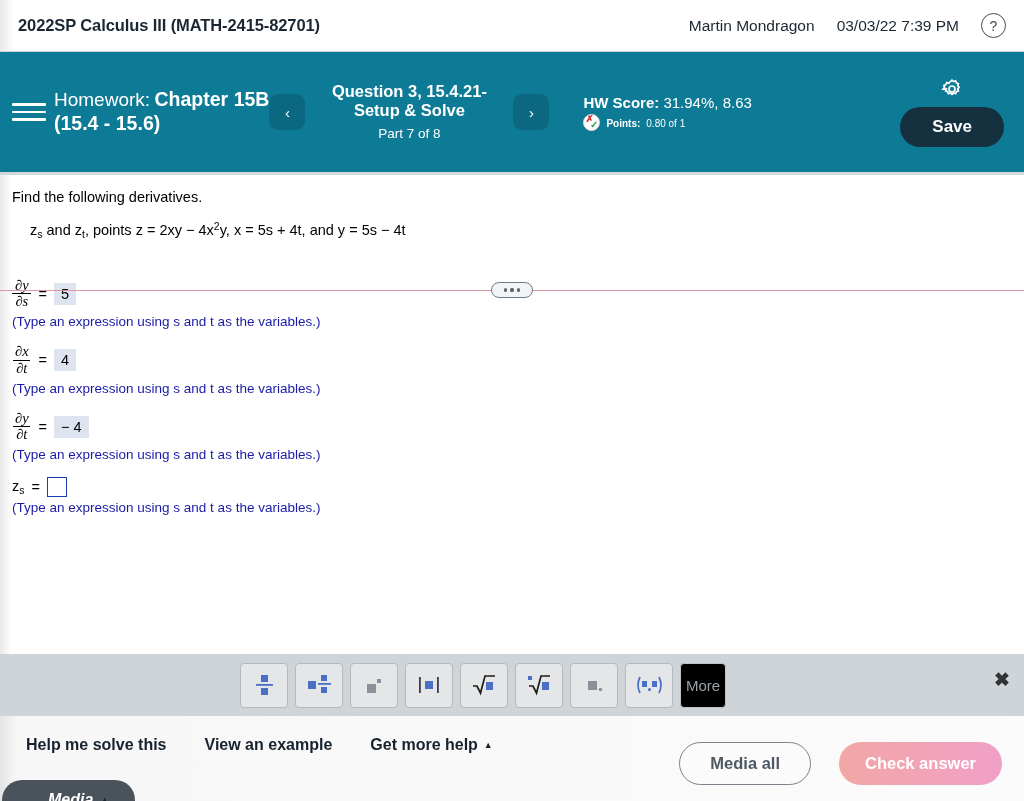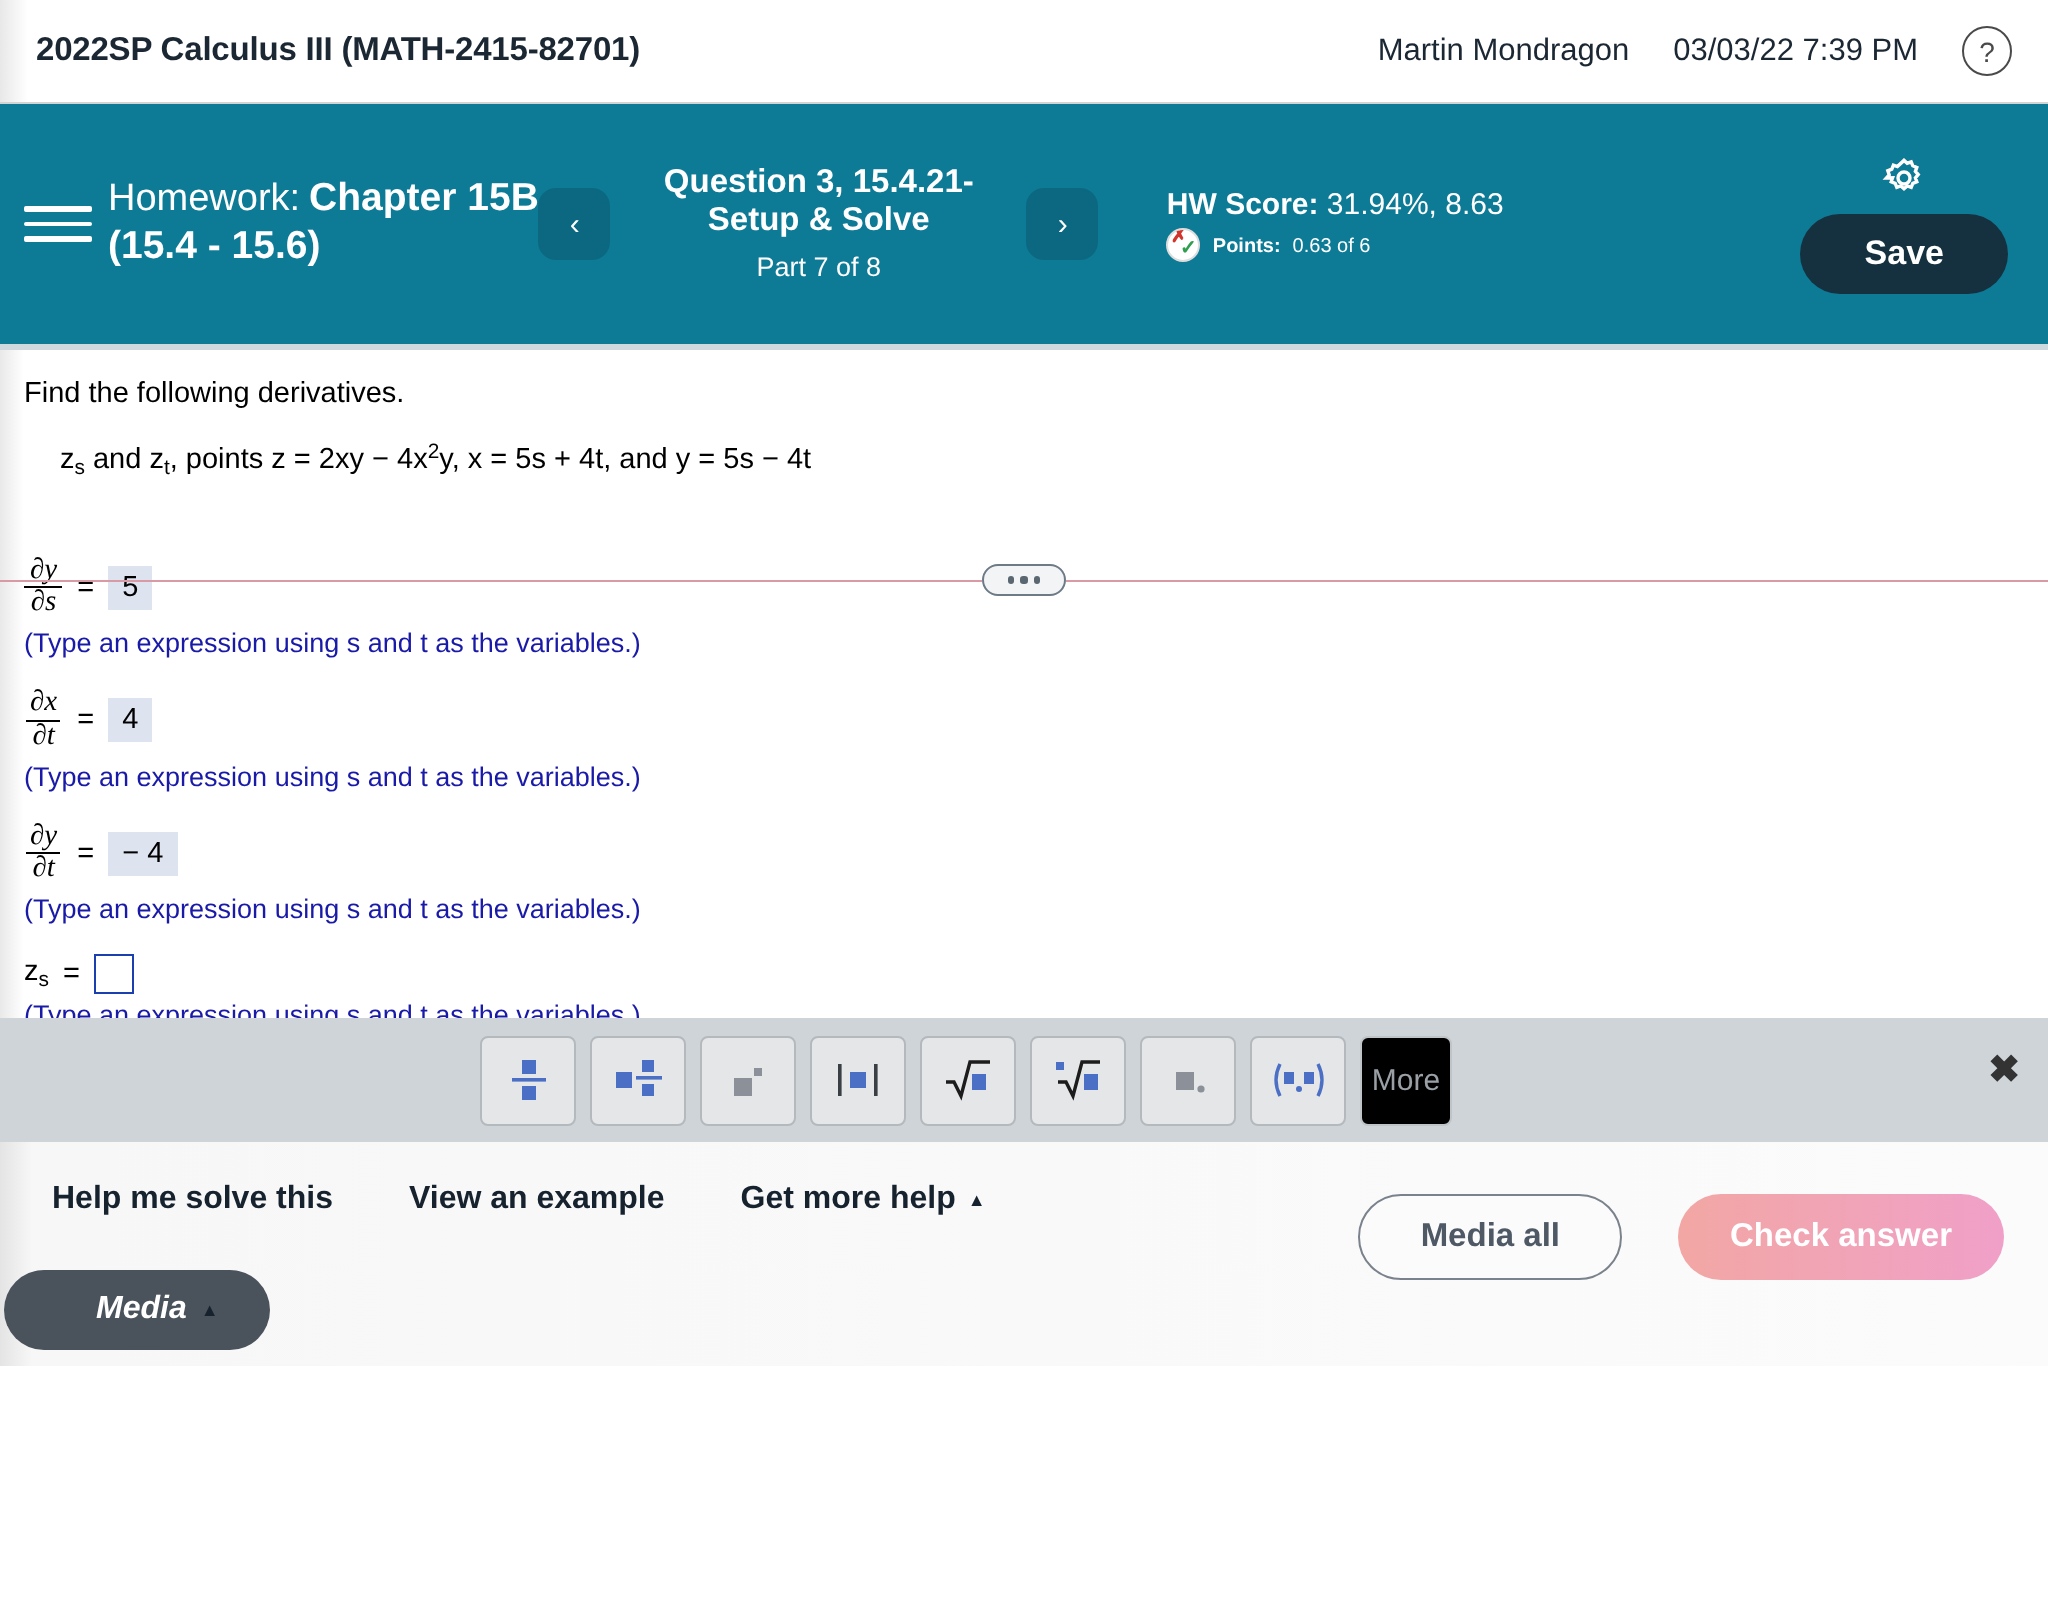--- a/index.html
+++ b/index.html
@@ -102,21 +102,21 @@
     background: #15313f; color: #fff; border: none;
     border-radius: 22px; padding: 10px 32px;
     font-size: 17px; font-weight: bold; cursor: pointer;
     font-family: "Liberation Sans", sans-serif;
   }
 
   
   .content {
     position: relative;
     background: linear-gradient(to right, #e9e9e9 0px, #ffffff 12px, #ffffff 100%);
-    height: 334px;
+    height: 479px;
   }
   .prompt {
     padding: 14px 0 0 12px; font-size: 14.5px; color: #000;
   }
   .equation-line {
     padding: 16px 0 0 30px; font-size: 14.5px; color: #000;
   }
   sub { font-size: 0.72em; vertical-align: -0.28em; }
   sup { font-size: 0.72em; vertical-align: 0.48em; }
 
@@ -254,21 +254,21 @@
   <div class="nav-arrow">›</div>
 
   <div class="score-block">
     <div class="score-line">
       <b>HW Score:</b>
       <span>31.94%, 8.63</span>
     </div>
     <div class="points-line">
       <span class="pts-icon"></span>
       <b>Points:</b>
-      <span>0.63 of 6</span>
+      <span>0.80 of 1</span>
     </div>
   </div>
 
   <div class="header-right">
     <span class="gear">
       <svg width="24" height="24" viewBox="0 0 24 24" fill="none" stroke="#ffffff" stroke-width="1.7">
         <circle cx="12" cy="12" r="3"></circle>
         <path d="M12 3.2l1.6 1.4 2-.7.8 2 2 .8-.7 2 1.4 1.6-1.4 1.6.7 2-2 .8-.8 2-2-.7-1.6 1.4-1.6-1.4-2 .7-.8-2-2-.8.7-2L3.2 12l1.4-1.6-.7-2 2-.8.8-2 2 .7z"></path>
       </svg>
     </span>

